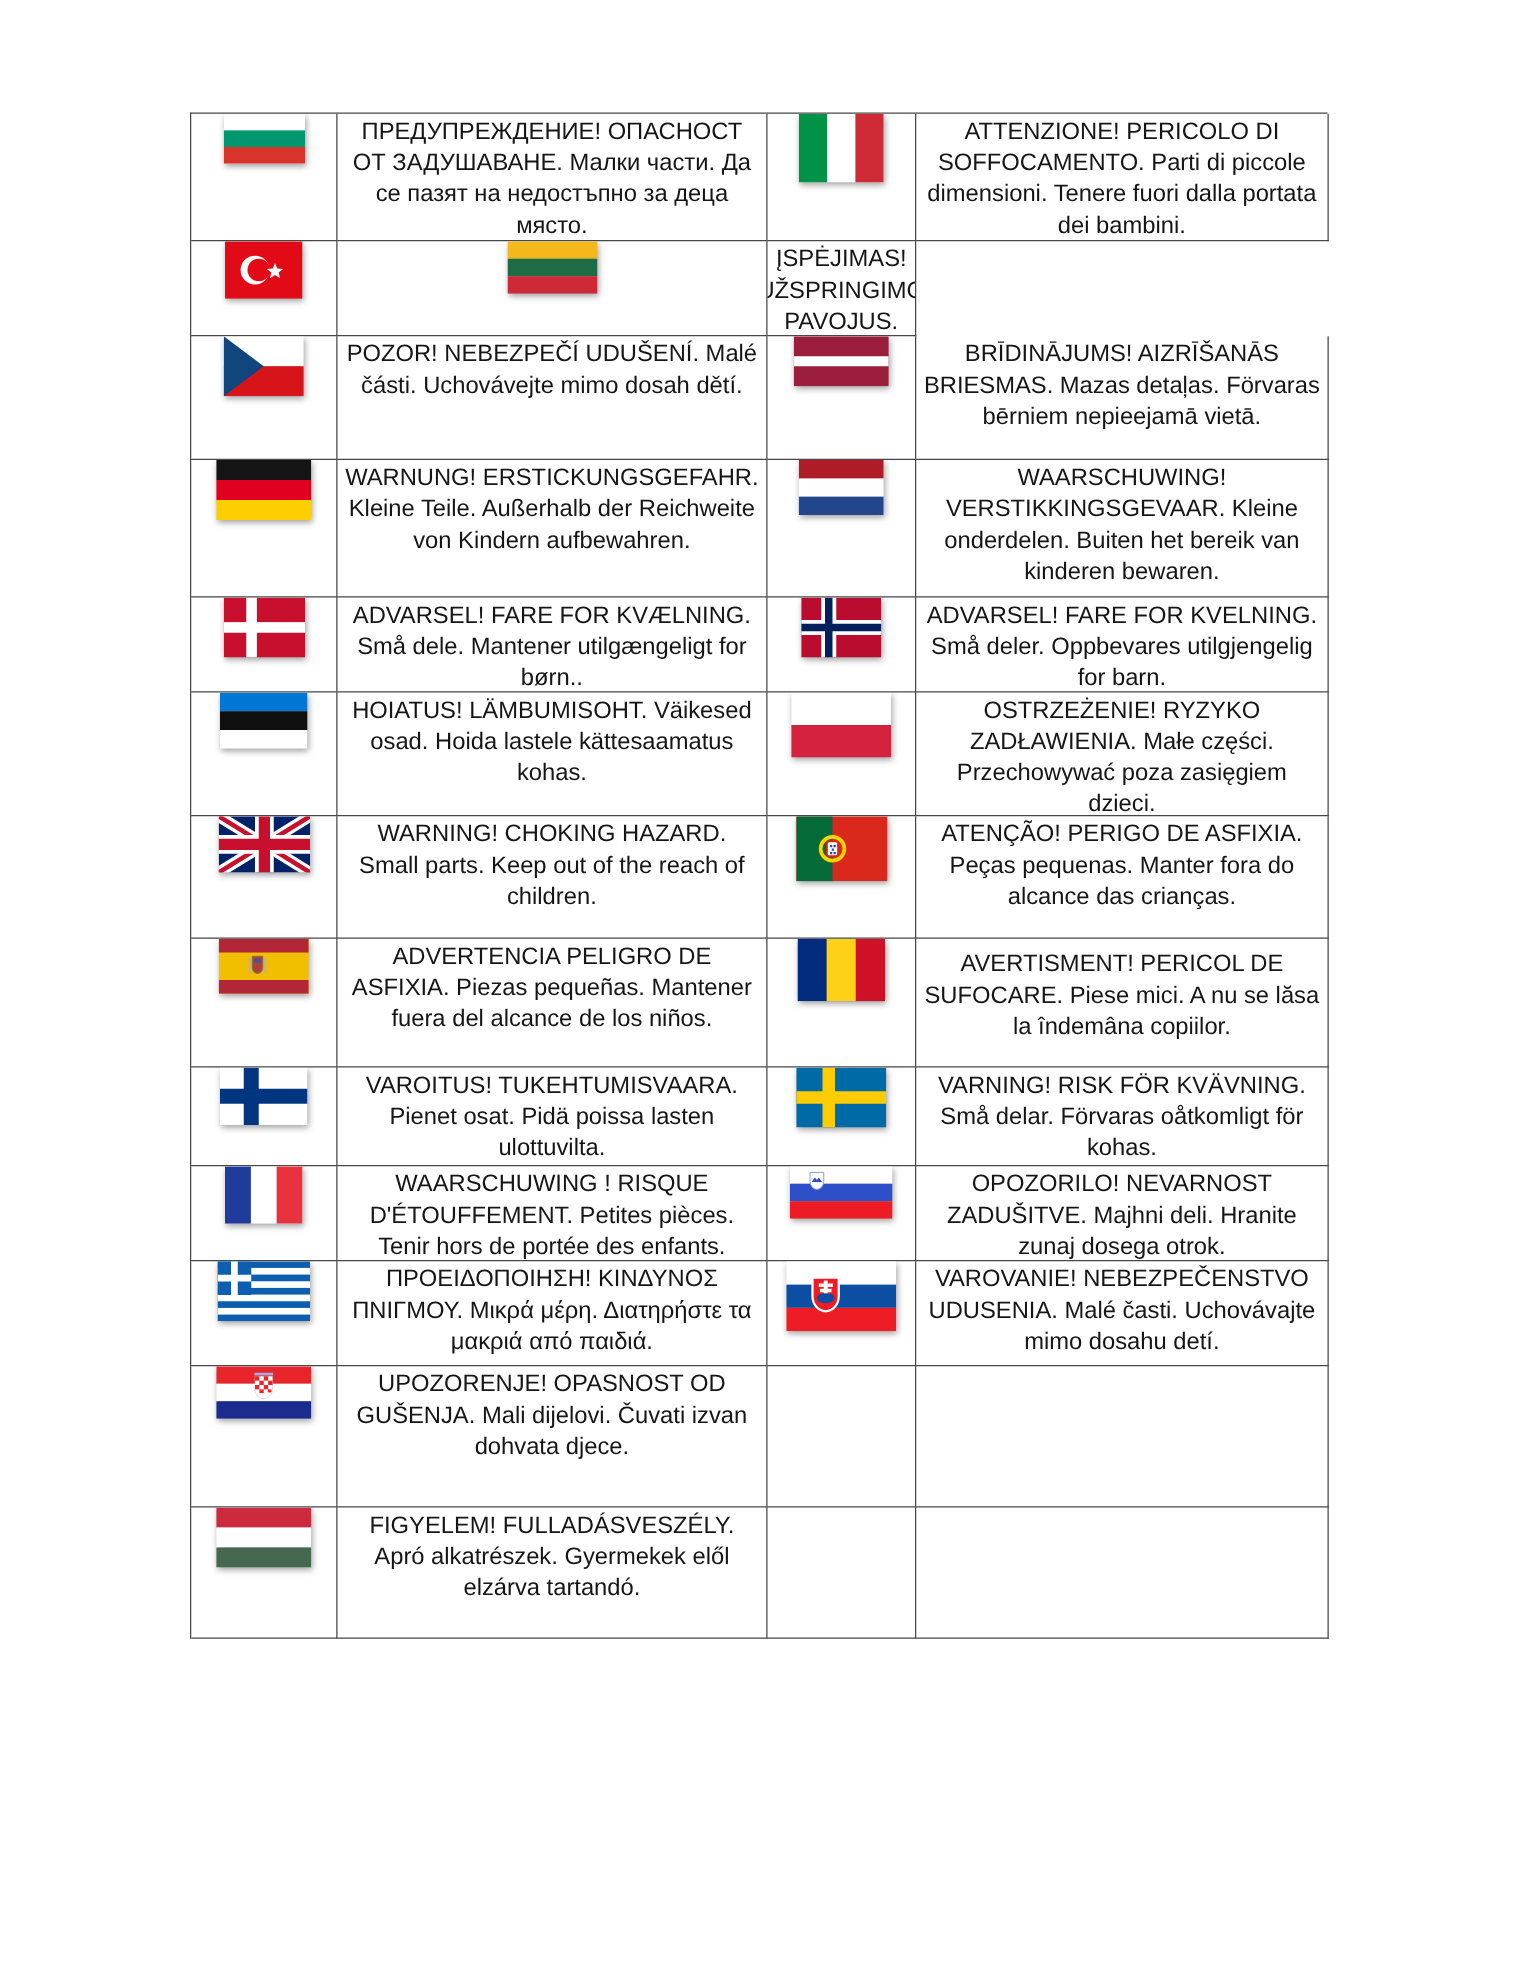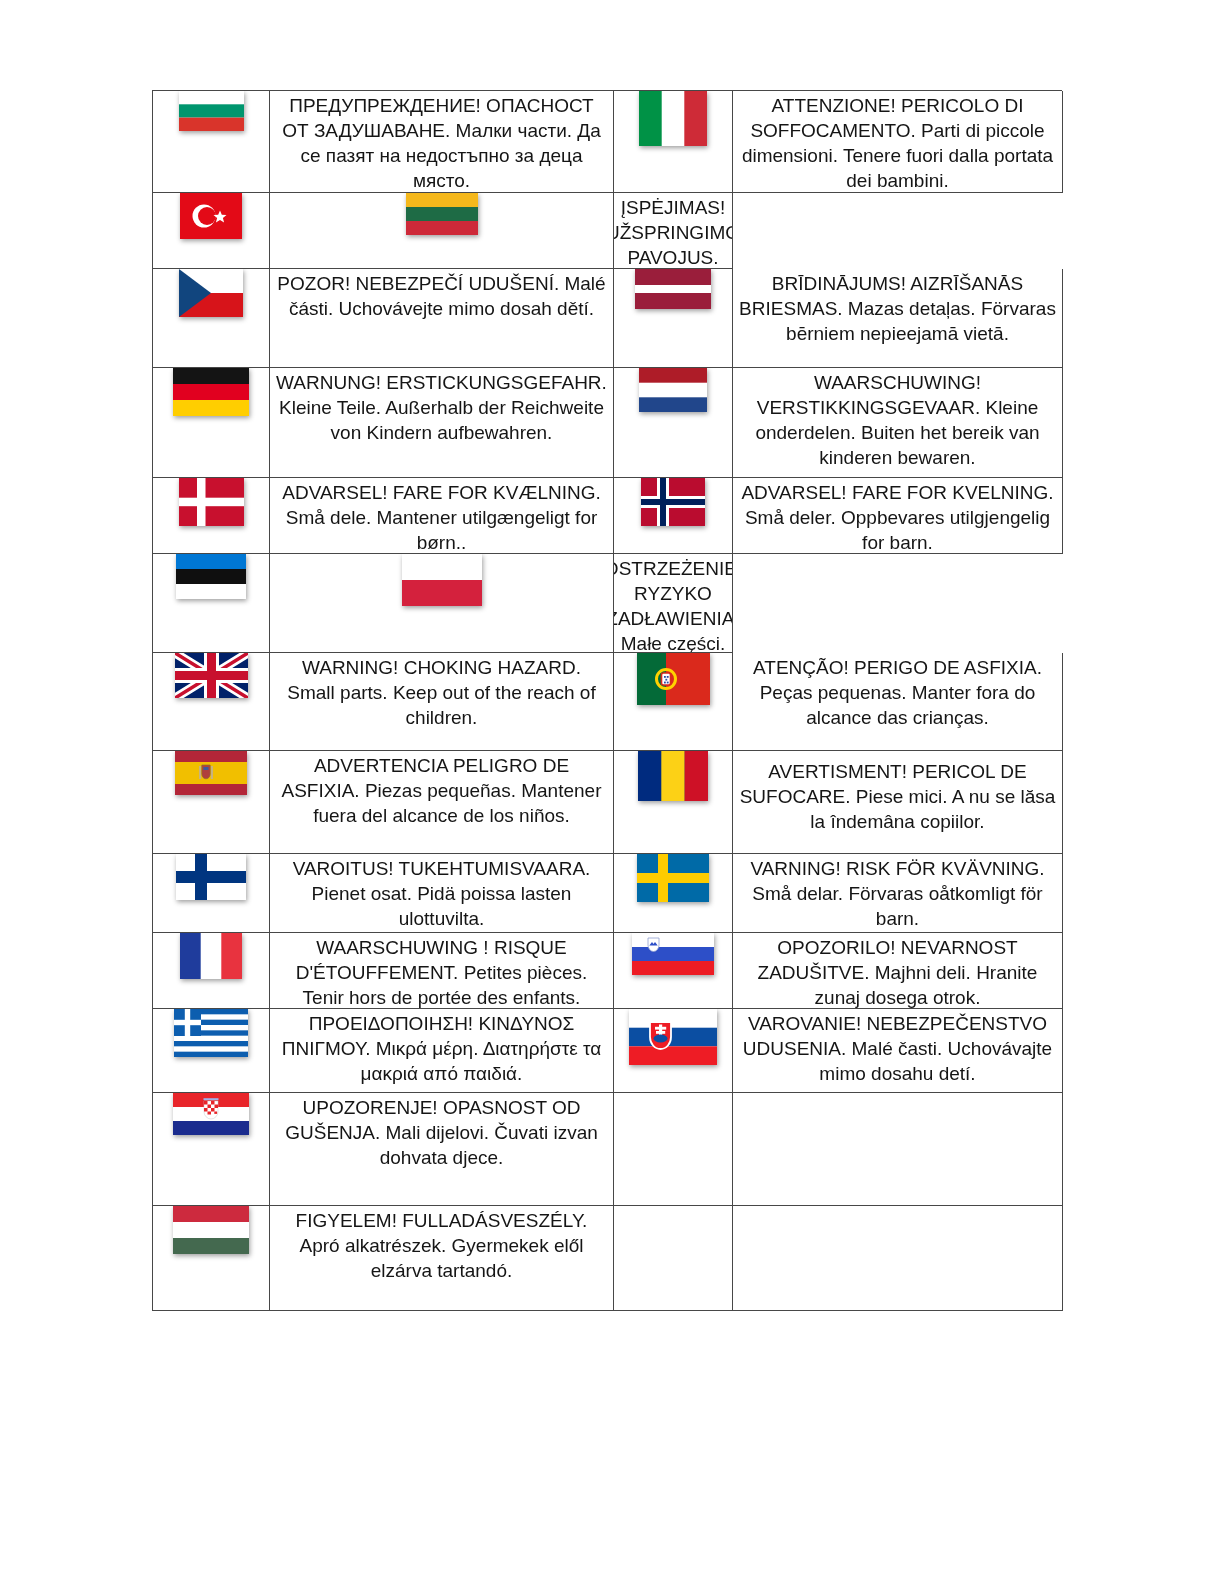--- a/index.html
+++ b/index.html
@@ -147,20 +147,23 @@
   </div>
 
   <div class="row" style="height:99px">
     <div class="cell flag-cell">
       <svg class="flag" width="70" height="45" viewBox="0 0 70 45">
           <rect width="70" height="15" fill="#0077D4"></rect>
           <rect y="15" width="70" height="15" fill="#0f0f0f"></rect>
           <rect y="30" width="70" height="15" fill="#ffffff"></rect>
         </svg>
     </div>
+    <div class="cell text-cell">
+        <div class="txt">HOIATUS! LÄMBUMISOHT. Väikesed osad. Hoida lastele kättesaamatus kohas.</div>
+      </div>
     <div class="cell flag-cell">
       <svg class="flag" width="80" height="52" viewBox="0 0 80 52">
           <rect width="80" height="26" fill="#ffffff"></rect>
           <rect y="26" width="80" height="26" fill="#D4213D"></rect>
         </svg>
     </div>
     <div class="cell text-cell">
         <div class="txt">OSTRZEŻENIE! RYZYKO ZADŁAWIENIA. Małe części. Przechowywać poza zasięgiem dzieci.</div>
       </div>
   </div>
@@ -239,21 +242,21 @@
         <div class="txt">VAROITUS! TUKEHTUMISVAARA. Pienet osat. Pidä poissa lasten ulottuvilta.</div>
       </div>
     <div class="cell flag-cell">
       <svg class="flag" width="72" height="48" viewBox="0 0 72 48">
           <rect width="72" height="48" fill="#006AA7"></rect>
           <rect x="21" width="10" height="48" fill="#FECC00"></rect>
           <rect y="19" width="72" height="10" fill="#FECC00"></rect>
         </svg>
     </div>
     <div class="cell text-cell">
-        <div class="txt">VARNING! RISK FÖR KVÄVNING. Små delar. Förvaras oåtkomligt för barn.</div>
+        <div class="txt">VARNING! RISK FÖR KVÄVNING. Små delar. Förvaras oåtkomligt för kohas.</div>
       </div>
   </div>
 
   <div class="row" style="height:76px">
     <div class="cell flag-cell">
       <svg class="flag" width="62" height="46" viewBox="0 0 62 46">
           <rect width="62" height="46" fill="#ffffff"></rect>
           <rect width="20.7" height="46" fill="#1F3C9C"></rect>
           <rect x="41.3" width="20.7" height="46" fill="#E8333F"></rect>
         </svg>

